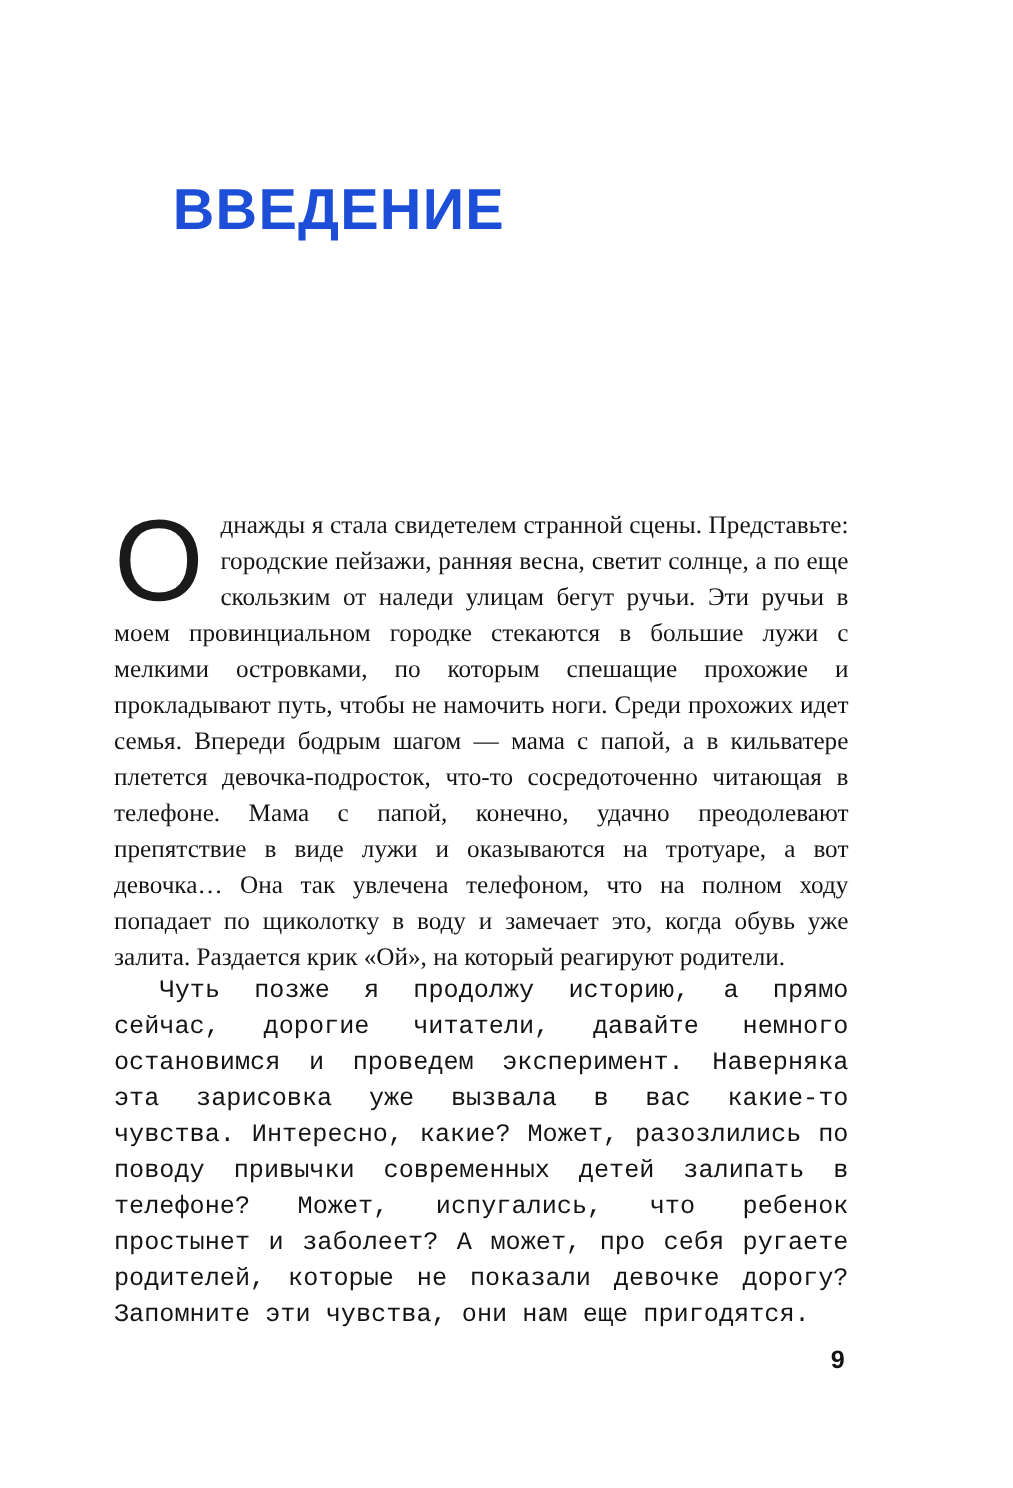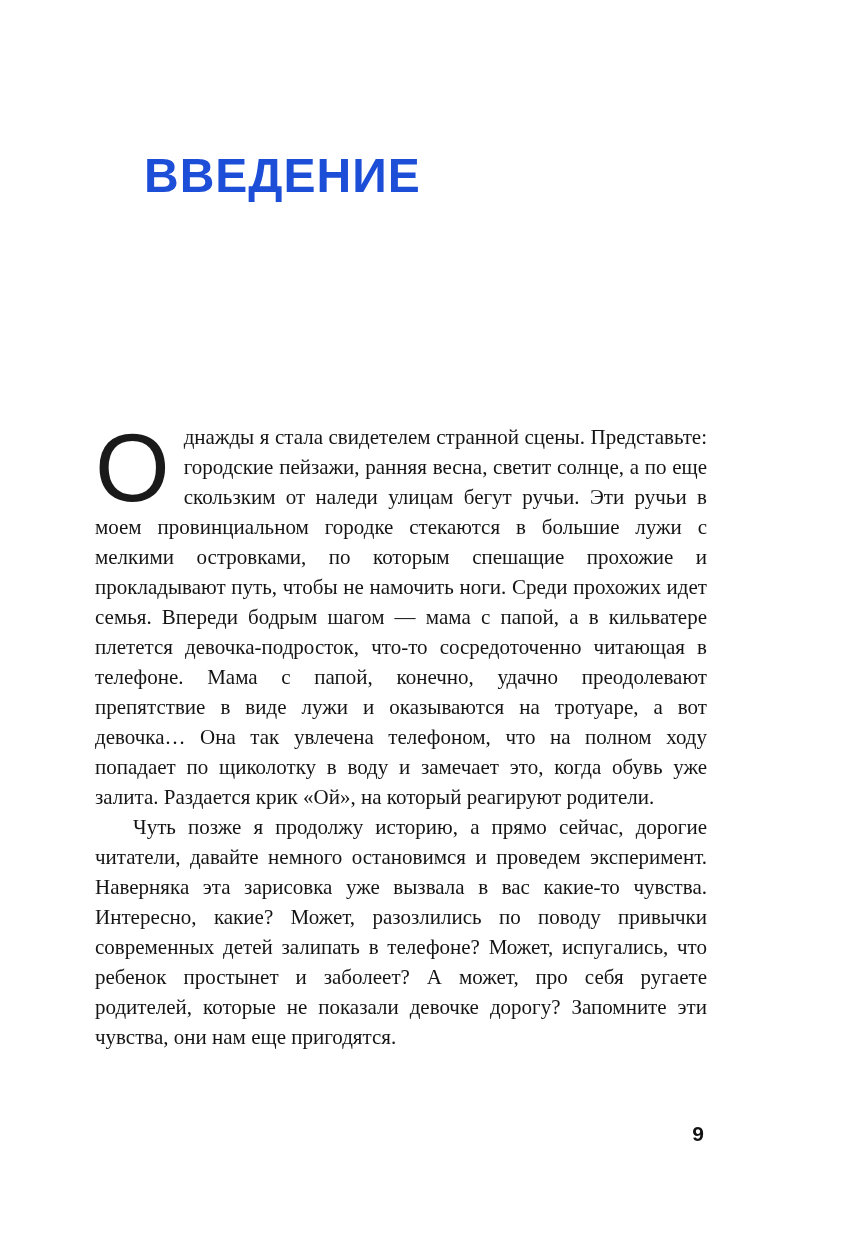--- a/index.html
+++ b/index.html
@@ -44,20 +44,21 @@
     float: left;
     font-family: "Liberation Sans", sans-serif;
     font-weight: 300;
     font-size: 96px;
     line-height: 86px;
     margin: 3px 14px 0 0;
     color: #1a1a1a;
   }
   .para-indent {
     text-indent: 38px;
+    font-family: Liberation Mono, monospace;
   }
   .page-number {
     position: absolute;
     right: 140px;
     top: 1122px;
     font-family: "Liberation Sans", sans-serif;
     font-weight: bold;
     font-size: 21px;
     color: #121212;
   }

